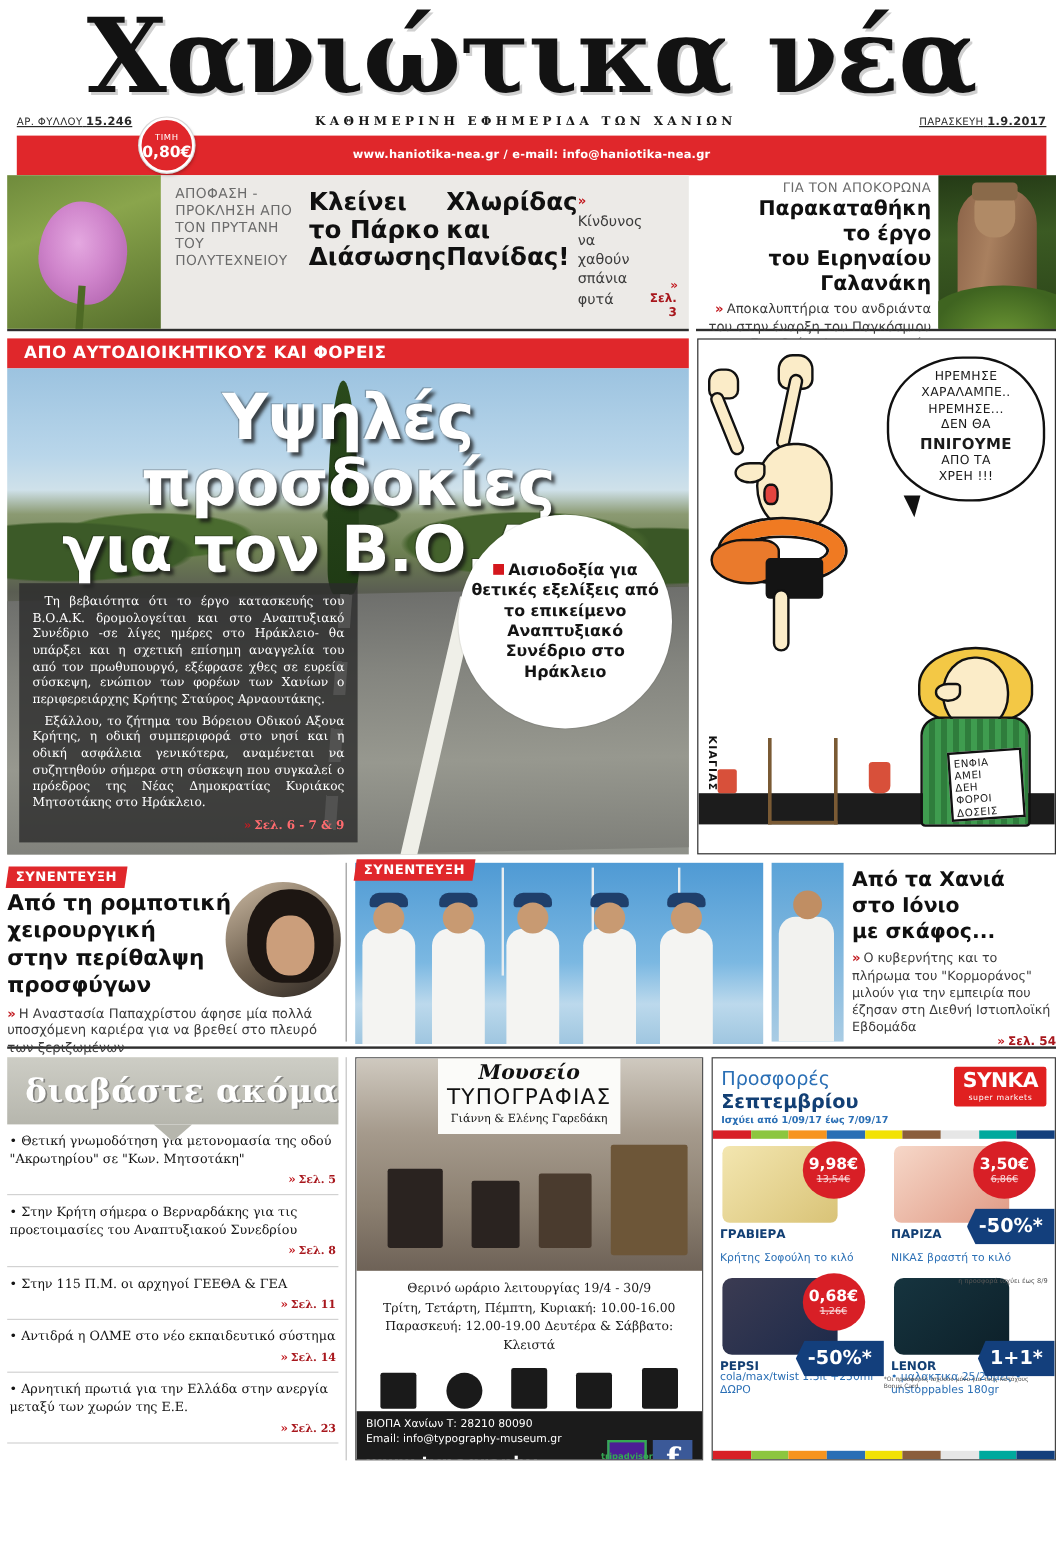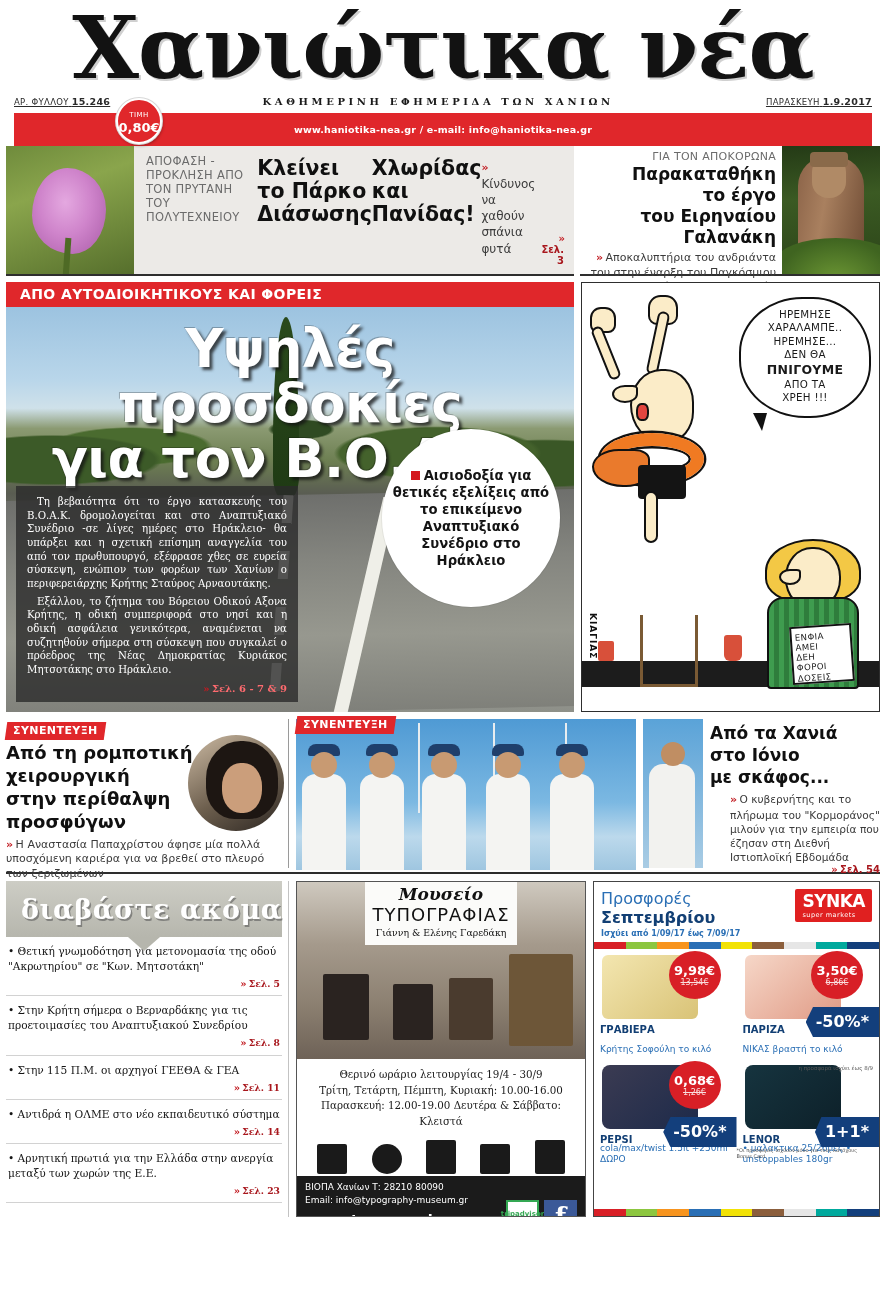--- a/index.html
+++ b/index.html
@@ -344,21 +344,21 @@
   .sail-photo .p {
     position:absolute; bottom:0; left:6px; width:46px; height:104px;
     background:#f2f2ef; border-radius:14px 14px 0 0;
   }
   .sail-photo .p i {
     position:absolute; left:12px; top:-22px; width:24px; height:24px;
     background:#c08e63; border-radius:50%; display:block;
   }
   .intv-c .txt { flex:1; text-align:left; padding-top:2px; }
   .intv-c .hl { font-size:17px; }
-  .intv-c .sub { font-size:10.6px;margin-left:20px; }
+  .intv-c .sub { font-size:10.6px; }
 
   
   .bottomrow { display:flex; gap:7px; margin-top:7px; height:336px; }
   .readmore { flex:0 0 283px; border-right:1px solid #c3c3c3; padding-right:6px; }
   .readmore-head {
     position:relative; background:linear-gradient(180deg,#cdcdc5 0%,#b6b6ad 100%);
     height:56px; display:flex; align-items:center; justify-content:flex-end;
   }
   .readmore-head span {
     font-family:"DejaVu Serif","Liberation Serif",serif;
@@ -407,33 +407,33 @@
   .museum-icons i {
     display:block; background:#1a1a1a; width:30px; height:30px; border-radius:2px;
   }
   .museum-foot {
     background:#1b1b1b; color:#fff; padding:5px 8px 6px;
     display:flex; align-items:center; justify-content:space-between;
   }
   .museum-foot .info { font-size:9px; line-height:1.5; }
   .museum-foot .url { font-size:14.5px; font-weight:bold; margin-top:2px; letter-spacing:.3px; }
   .museum-foot .socials { display:flex; gap:5px; }
-  .ta-badge { width:33px; height:28px; background:#ffffff; border:2px solid #34a853;
+  .ta-badge { width:33px; height:28px; background:#4c1d95; border:2px solid #34a853;
     display:flex; align-items:center; justify-content:center; font-size:7px; color:#34a853; font-weight:bold; }
   .fb-badge { width:33px; height:33px; background:#3b5998; color:#fff;
     font-family:"DejaVu Serif","Liberation Serif",serif; font-weight:bold; font-size:26px;
     display:flex; align-items:center; justify-content:center; line-height:1; }
 
   .synka { flex:1; border:1px solid #444; background:#fff; position:relative; overflow:hidden; }
   .synka-head { display:flex; align-items:flex-start; justify-content:space-between; padding:7px 7px 4px; }
   .synka-head .t1 { font-size:16px; color:#2a6fb5; }
   .synka-head .t1 b { color:#123f74; }
   .synka-head .t2 { font-size:8px; color:#2a6fb5; margin-top:2px; font-weight:bold; }
   .synka-logo {
-    background:#e02020; color:#fff; padding:2px 7px 3px; text-align:left; border-radius:2px;
+    background:#e02020; color:#fff; padding:2px 7px 3px; text-align:center; border-radius:2px;
   }
   .synka-logo .n { font-size:17px; font-weight:bold; letter-spacing:-.5px; }
   .synka-logo .s { font-size:6.5px; letter-spacing:.5px; }
   .colorbar { height:7px; display:flex; }
   .colorbar i { flex:1; display:block; }
   .synka-grid { display:grid; grid-template-columns:1fr 1fr; }
   .scell { position:relative; height:110px; padding:5px; }
   .scell .prod {
     position:absolute; left:8px; top:6px; width:96px; height:64px;
   }

